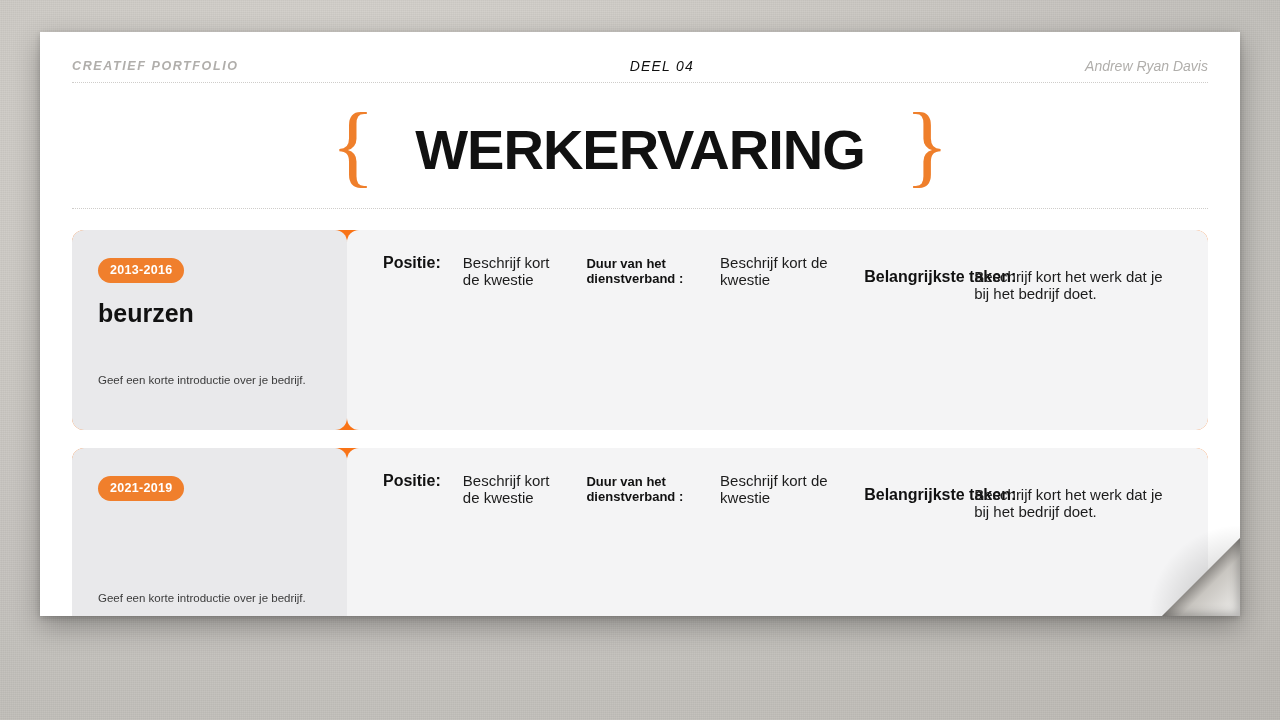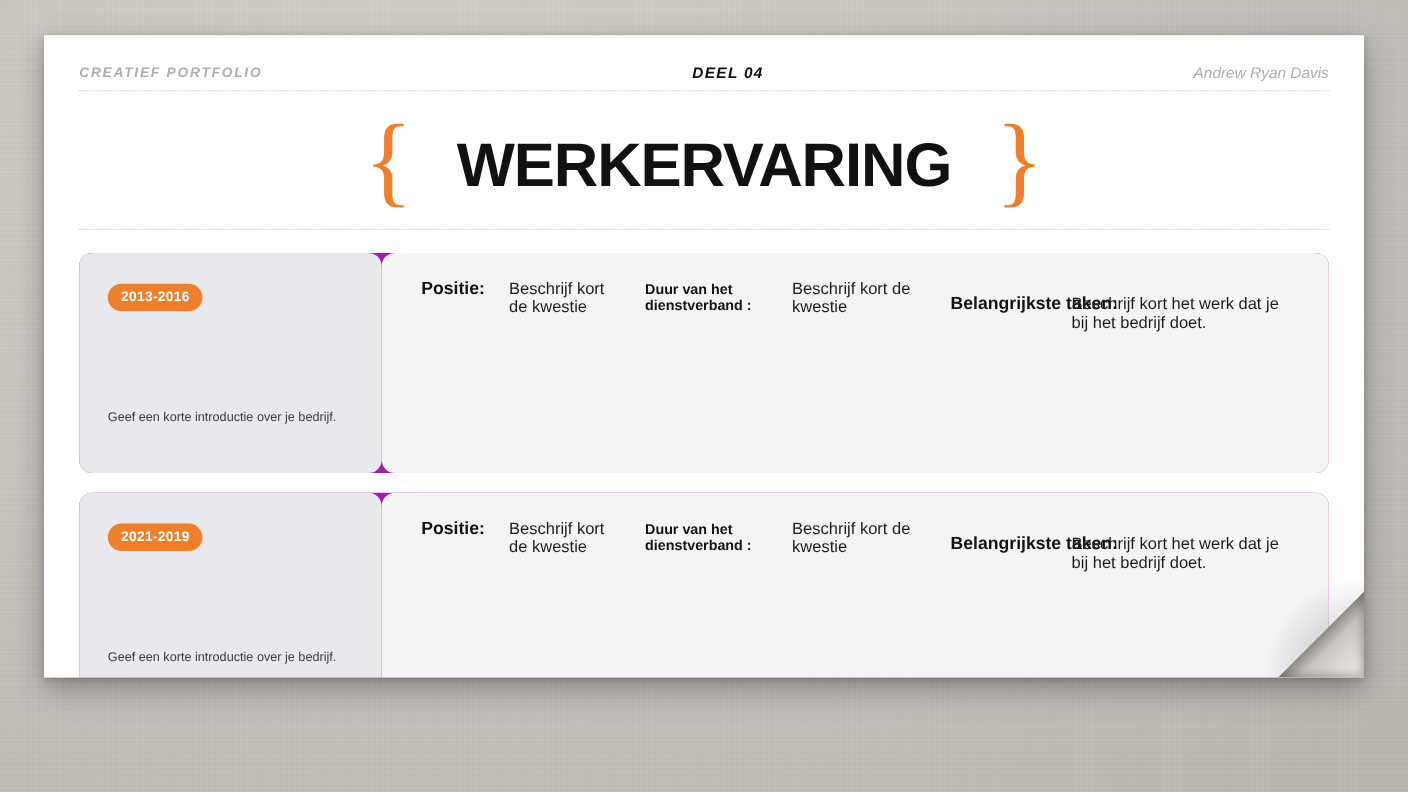--- a/index.html
+++ b/index.html
@@ -71,21 +71,21 @@
   }
   .top-left {
     font-size: 12.5px;
     letter-spacing: 1.6px;
     font-style: italic;
     font-weight: 700;
     color: #b0aeab;
   }
   .top-center {
     font-size: 14px;
-    font-weight: 700;
+    font-weight: 400;
     font-style: italic;
     letter-spacing: 1.2px;
     color: #111;
   }
   .top-right {
     font-size: 14px;
     font-style: italic;
     color: #b0aeab;
   }
   .rule {
@@ -130,21 +130,21 @@
     position: absolute;
     left: 32px;
     right: 32px;
     top: 198px;
   }
   .entry {
     display: flex;
     align-items: stretch;
     margin-bottom: 18px;
     border-radius: 12px;
-    background: #a21caf;
+    background: #f97316;
     overflow: visible;
     height: 200px;
   }
   .entry-left {
     width: 275px;
     flex: 0 0 275px;
     background: #e9e9eb;
     border-radius: 12px;
     padding: 28px 26px 20px 26px;
     box-sizing: border-box;
@@ -257,20 +257,21 @@
     <div class="brace">}</div>
   </div>
 
   <div class="rule rule-bottom"></div>
 
   <div class="entries">
 
     <div class="entry">
       <div class="entry-left">
         <span class="year-chip">2013-2016</span>
+        <div class="company">beurzen</div>
         <div class="company-desc">Geef een korte introductie over je bedrijf.</div>
       </div>
       <div class="entry-right">
         <div class="field-row">
           <span class="lbl-pos">Positie:</span>
           <span class="val-pos">Beschrijf kort de kwestie</span>
         </div>
         <div class="divider"></div>
         <div class="field-row">
           <span class="lbl-dur">Duur van het dienstverband :</span>

